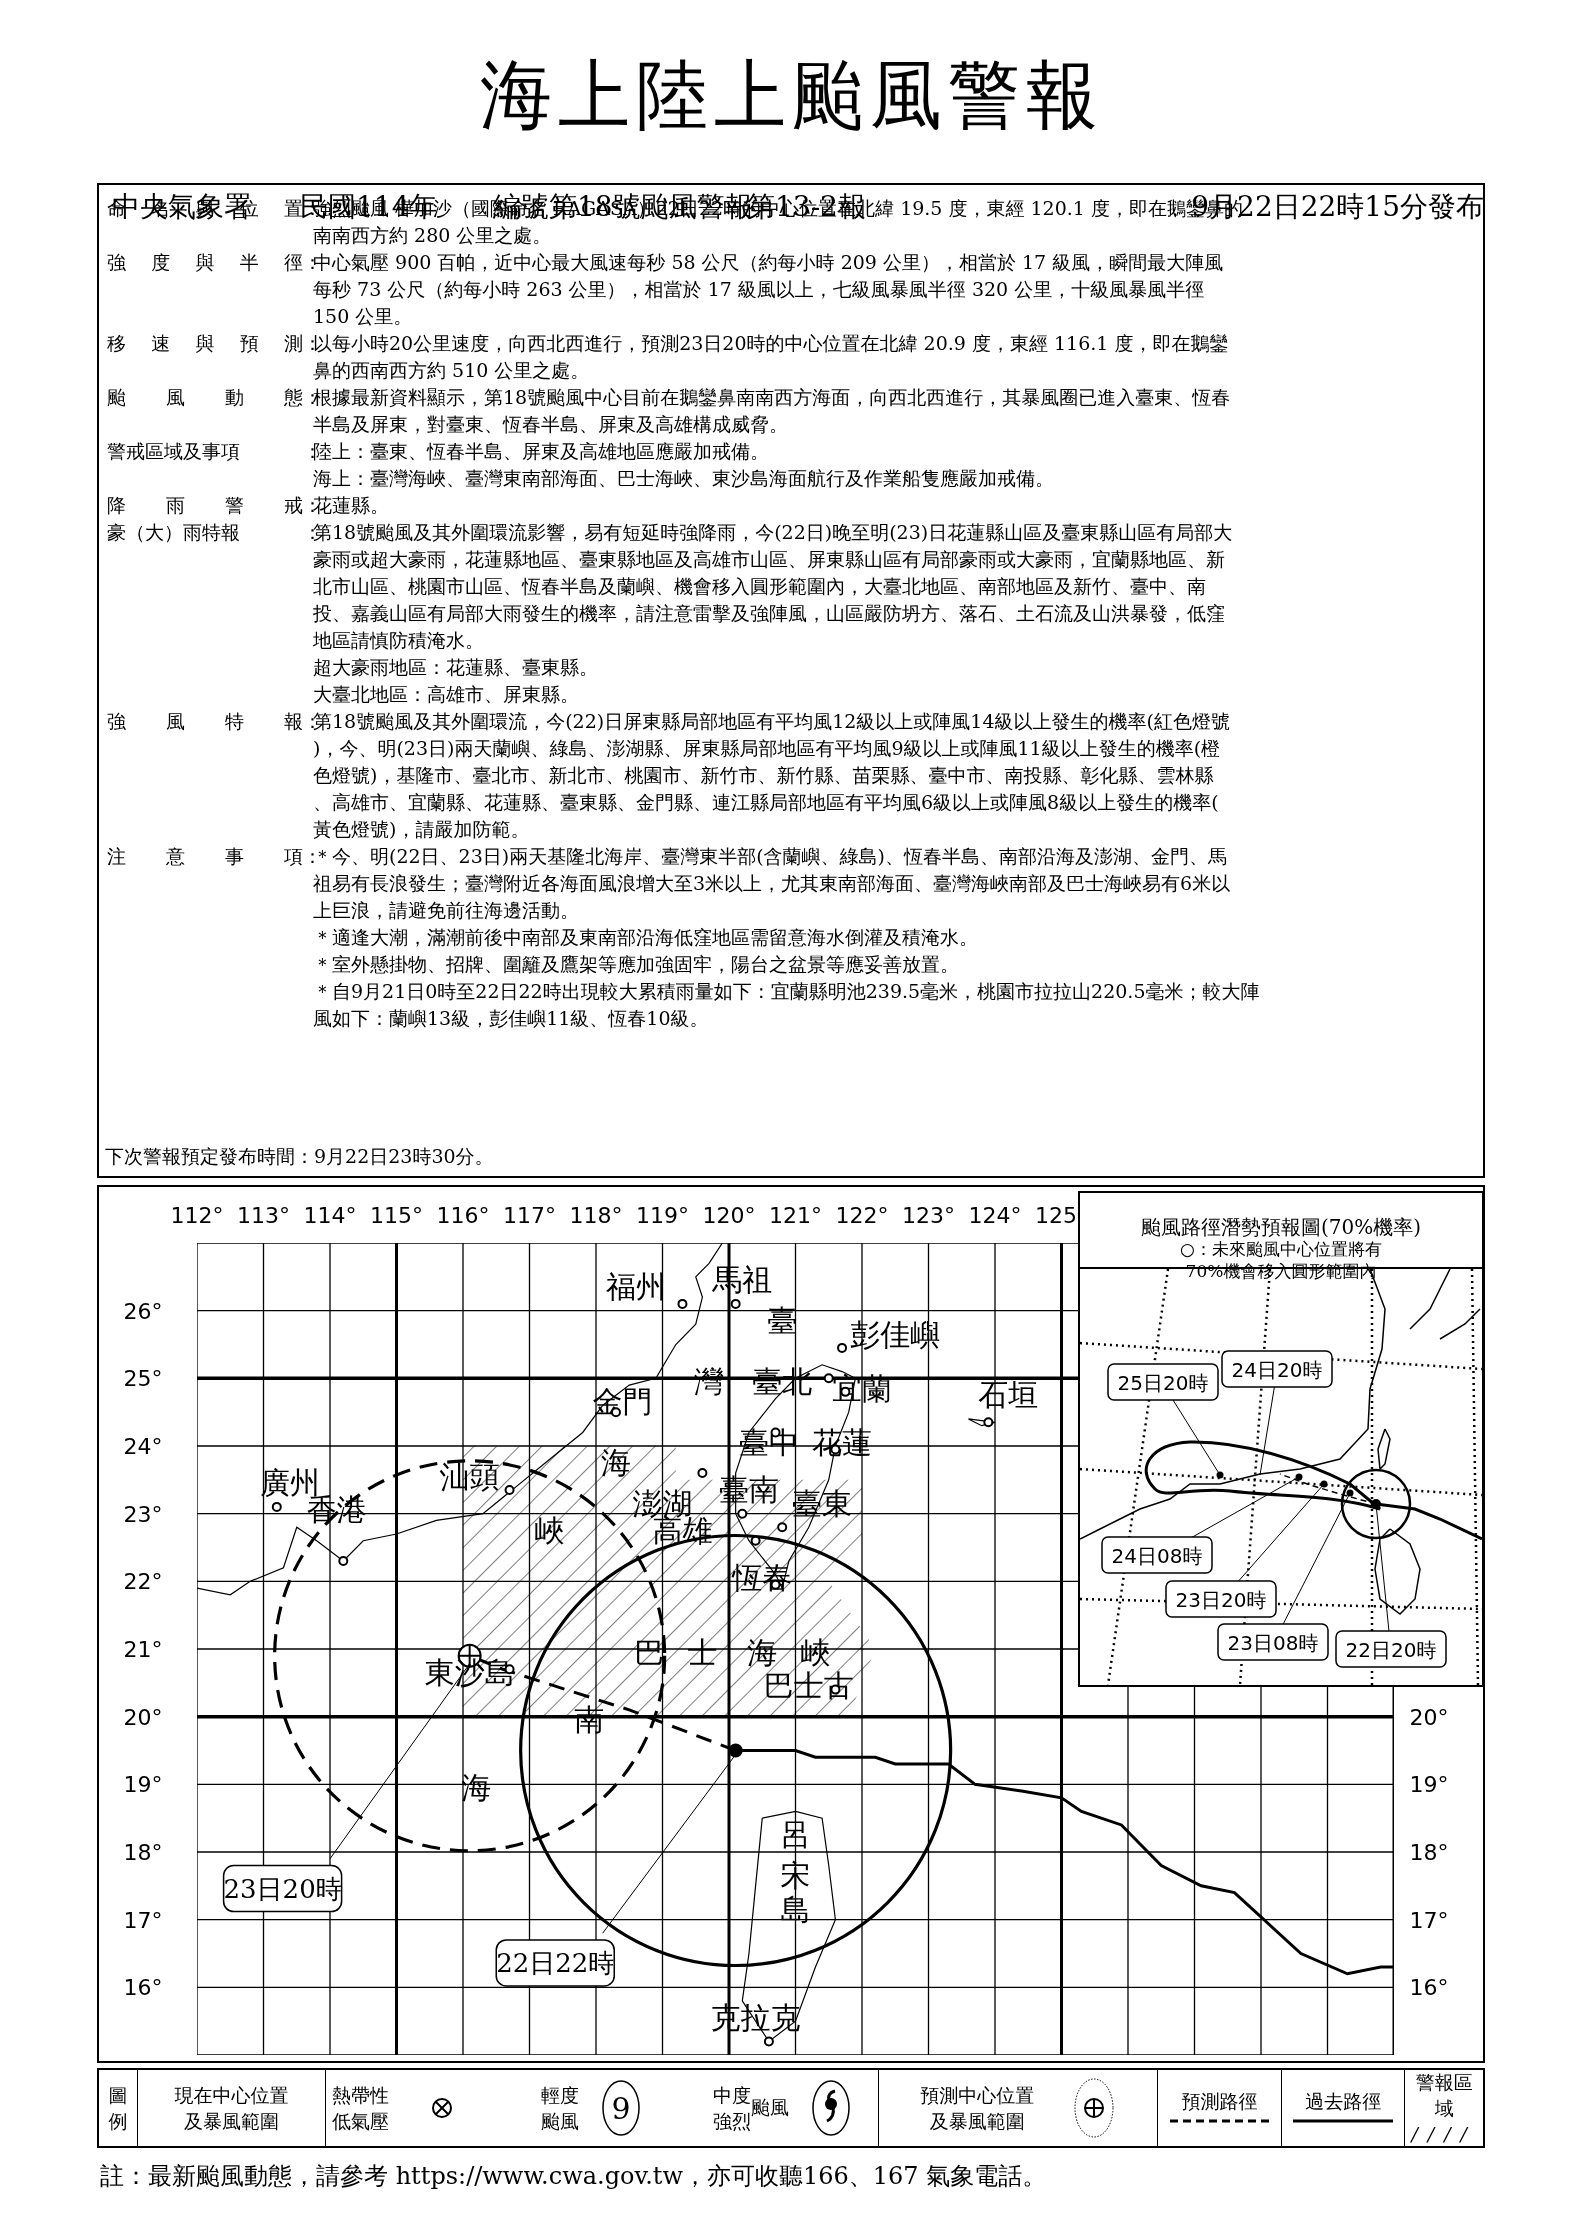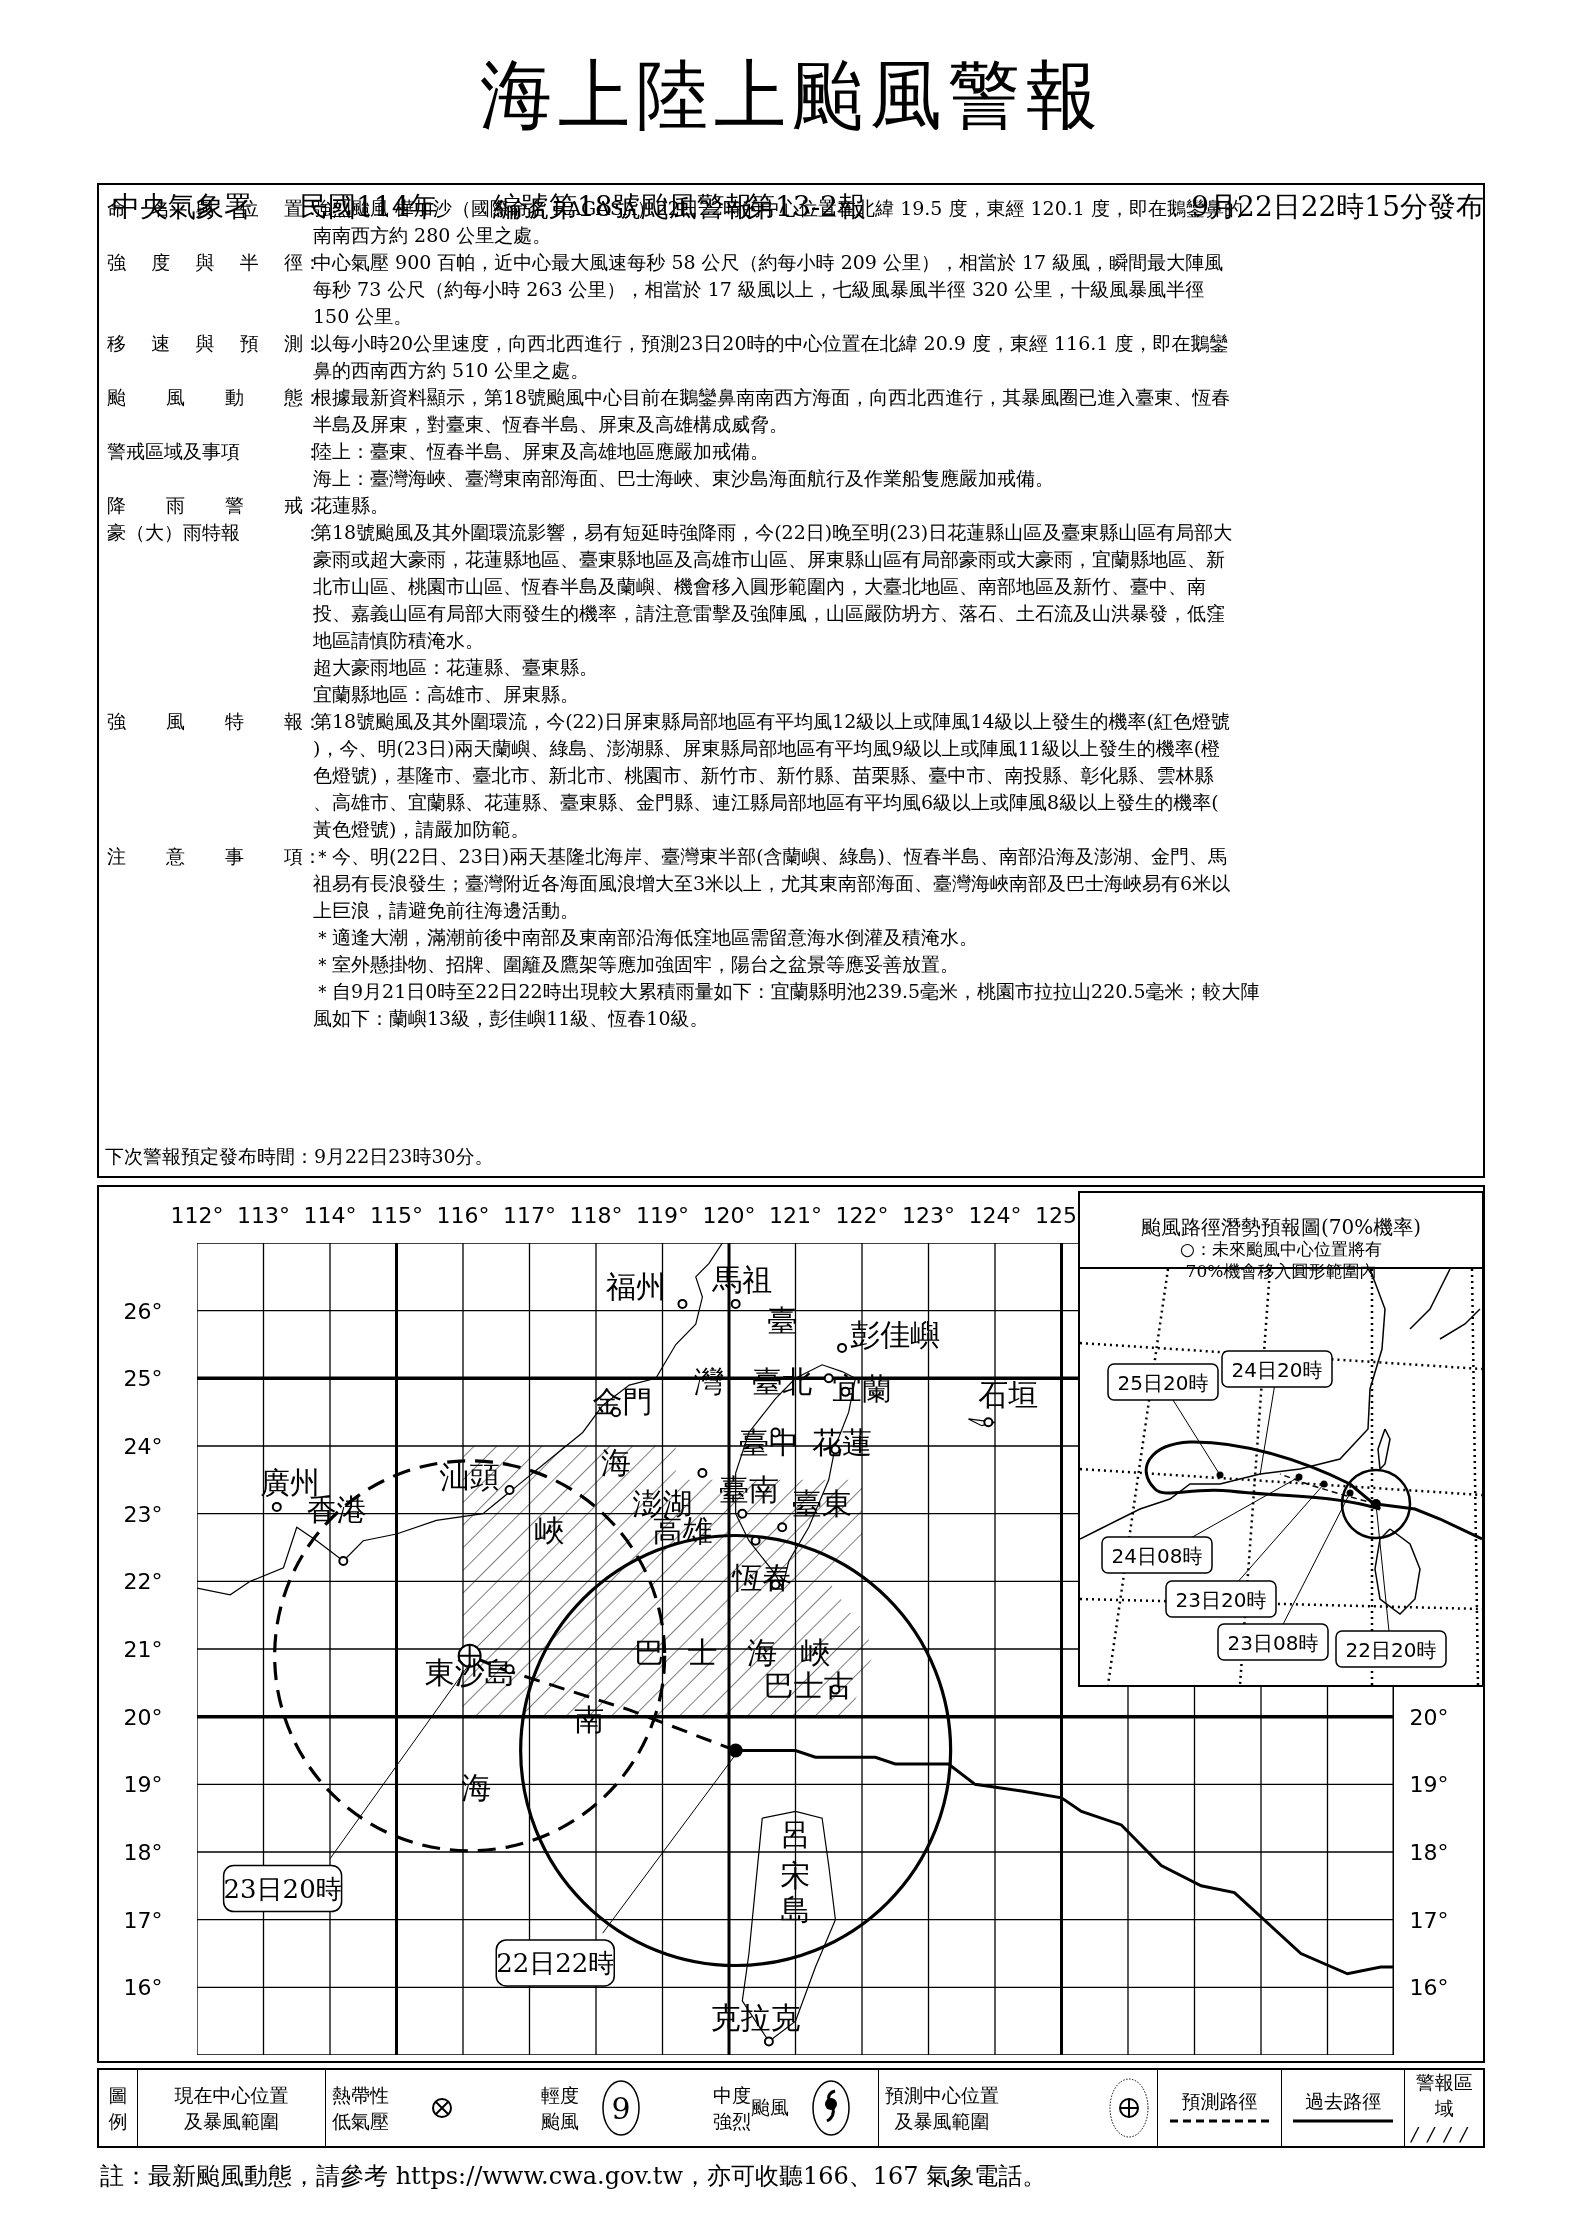--- a/index.html
+++ b/index.html
@@ -118,21 +118,21 @@
       <div class="row">
         <div class="lbl" style="justify-content: flex-start;">豪（大）雨特報</div>
         <div class="colon">：</div>
         <div class="val">
           <p>第18號颱風及其外圍環流影響，易有短延時強降雨，今(22日)晚至明(23)日花蓮縣山區及臺東縣山區有局部大</p>
           <p>豪雨或超大豪雨，花蓮縣地區、臺東縣地區及高雄市山區、屏東縣山區有局部豪雨或大豪雨，宜蘭縣地區、新</p>
           <p>北市山區、桃園市山區、恆春半島及蘭嶼、機會移入圓形範圍內，大臺北地區、南部地區及新竹、臺中、南</p>
           <p>投、嘉義山區有局部大雨發生的機率，請注意雷擊及強陣風，山區嚴防坍方、落石、土石流及山洪暴發，低窪</p>
           <p>地區請慎防積淹水。</p>
           <p>超大豪雨地區：花蓮縣、臺東縣。</p>
-          <p>宜蘭縣地區：高雄市、屏東縣。</p>
+          <p>大臺北地區：高雄市、屏東縣。</p>
         </div>
       </div>
       <div class="row">
         <div class="lbl">
           <span class="ch">強</span>
           <span class="ch">風</span>
           <span class="ch">特</span>
           <span class="ch">報</span>
         </div>
         <div class="colon">：</div>
@@ -423,21 +423,21 @@
       </div>
       <span>颱風</span>
     </div>
     <svg width="40" height="58" viewBox="0 0 40 58">
       <ellipse cx="20" cy="29" rx="18" ry="27" fill="none" stroke="#000" stroke-width="1.5"></ellipse>
       <circle cx="20" cy="25" r="6" fill="#000"></circle>
       <path d="M22 28 Q24 38 16 42" fill="none" stroke="#000" stroke-width="3"></path>
       <path d="M18 22 Q16 14 24 12" fill="none" stroke="#000" stroke-width="3"></path>
     </svg>
   </div>
-  <div class="cell" style="width:290px; gap:38px; justify-content:space-between;">
+  <div class="cell" style="width:290px; gap:38px; justify-content:center;">
     <div class="stack">
       <span>預測中心位置</span>
       <span>及暴風範圍</span>
     </div>
     <svg width="44" height="62" viewBox="0 0 44 62">
       <ellipse cx="22" cy="31" rx="19" ry="29" fill="none" stroke="#000" stroke-width="1" stroke-dasharray="1.5,1.5"></ellipse>
       <circle cx="22" cy="31" r="9" fill="none" stroke="#000" stroke-width="2"></circle>
       <line x1="13" y1="31" x2="31" y2="31" stroke="#000" stroke-width="2"></line>
       <line x1="22" y1="22" x2="22" y2="40" stroke="#000" stroke-width="2"></line>
     </svg>

